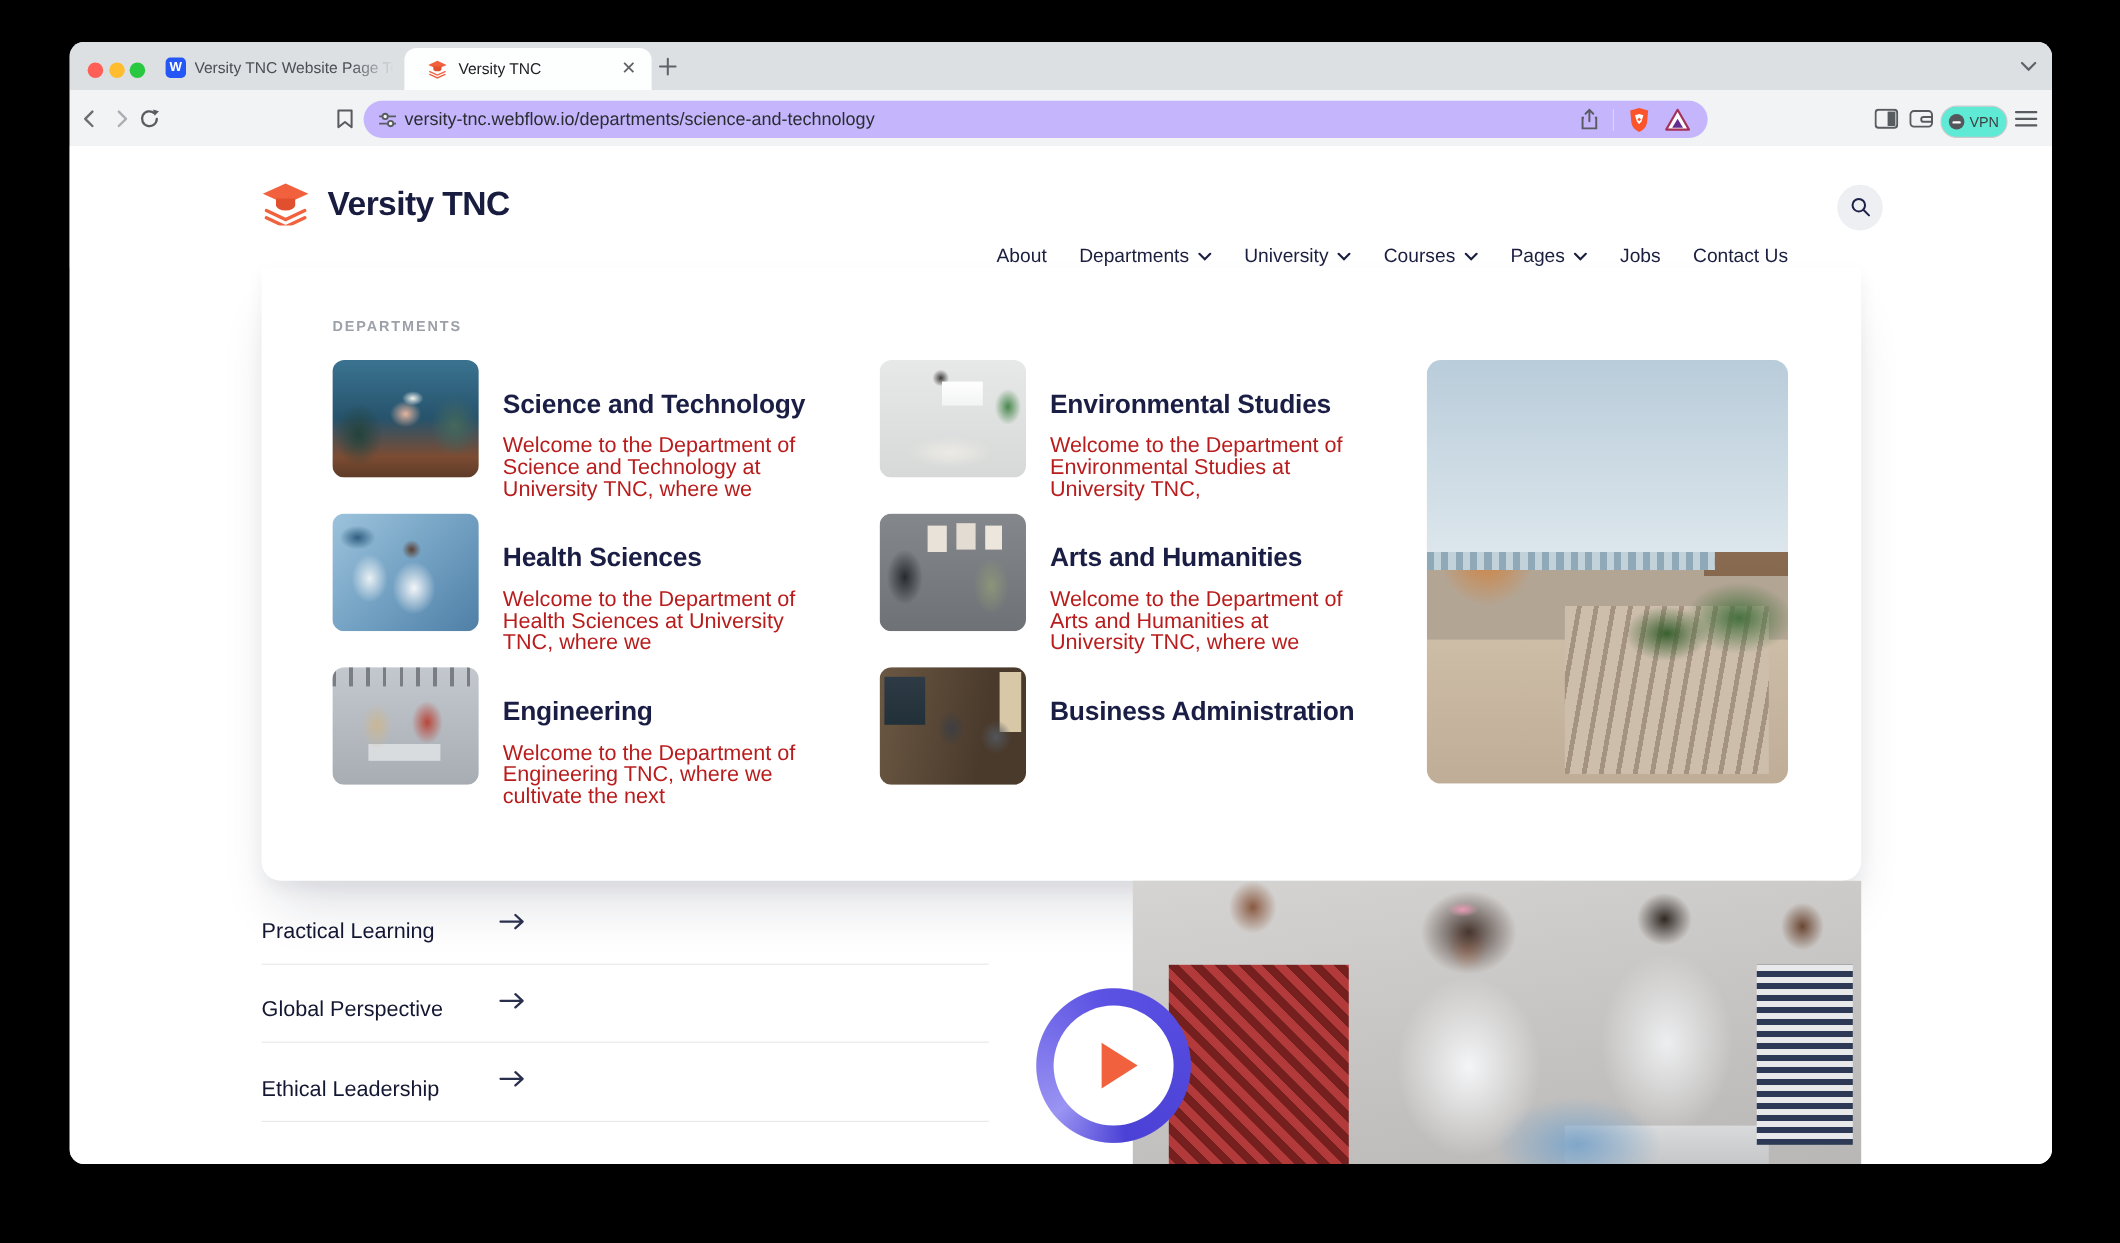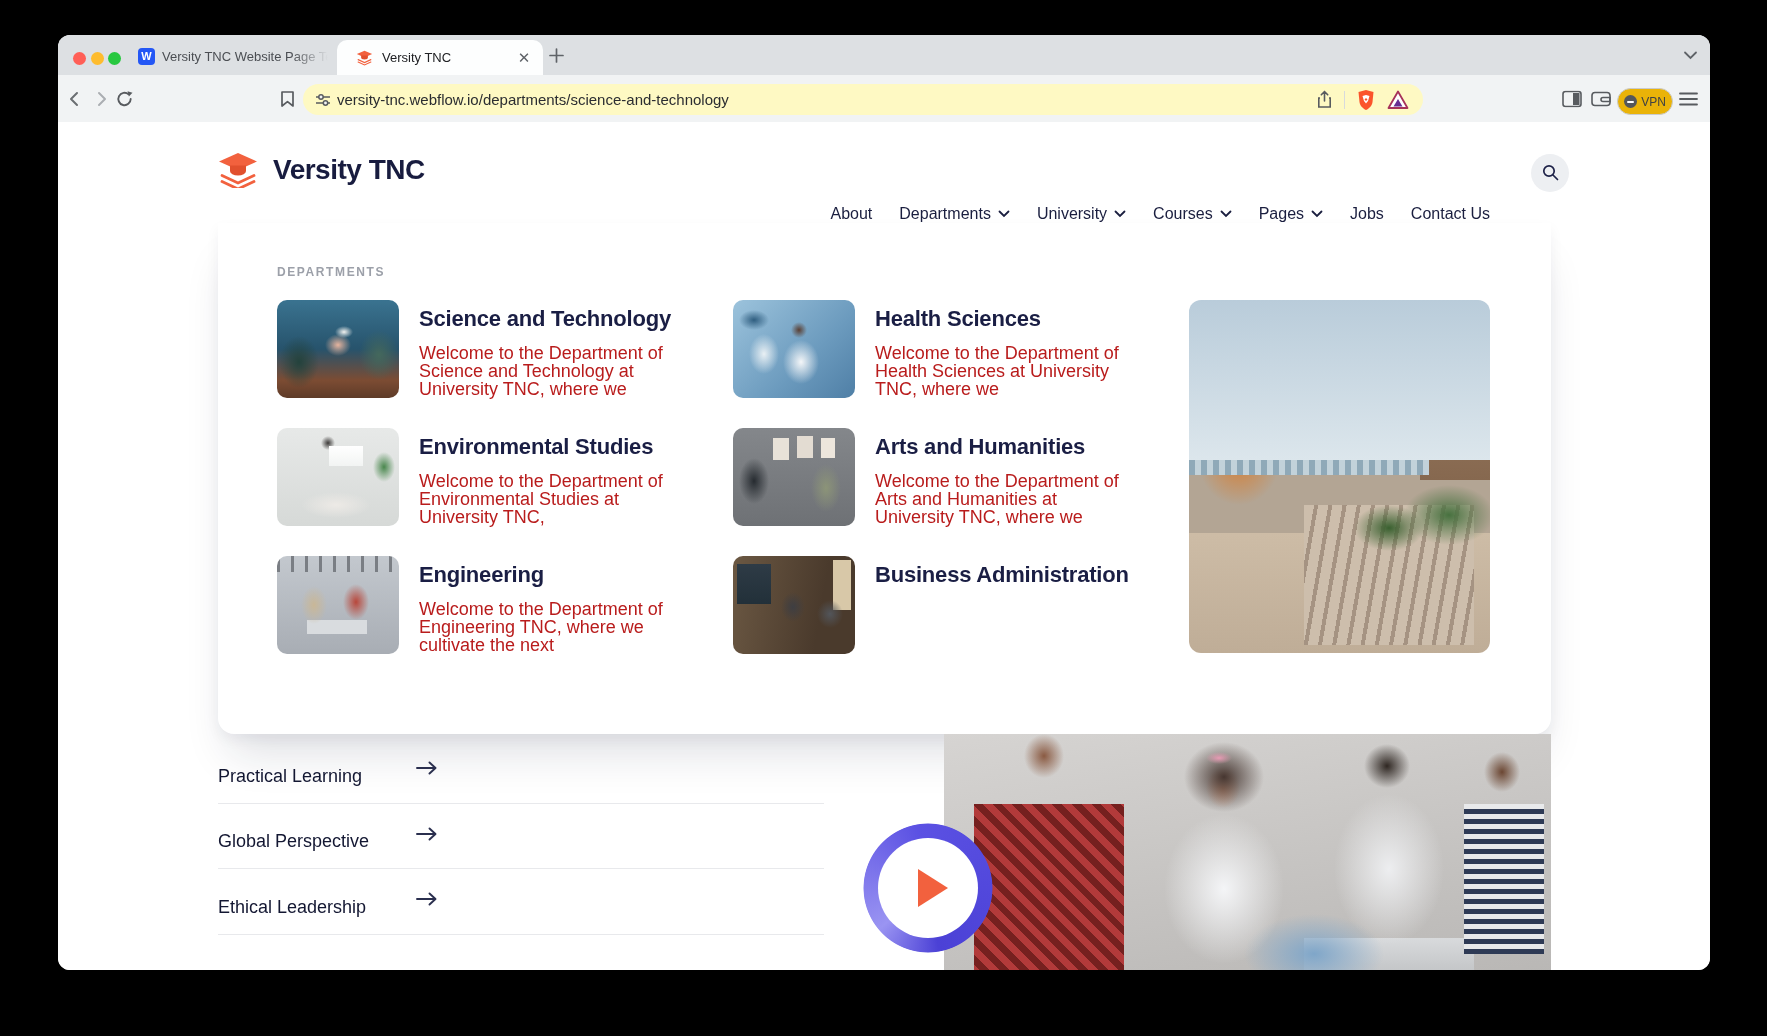--- a/index.html
+++ b/index.html
@@ -26,27 +26,27 @@
   .atab .fav { width:17px; height:17px; margin-left:9px; flex:0 0 auto; }
   .atab .lbl { margin-left:9px; font-size:13px; color:#202124; white-space:nowrap; flex:1; }
   .atab .close { width:18px; height:18px; border-radius:4px; color:#5F6368; font-size:15px; line-height:18px;
                  text-align:center; cursor:default; }
   .newtab { position:absolute; left:490px; top:12px; width:17px; height:17px; color:#5F6368; }
   .tabchev { position:absolute; right:12px; top:15px; color:#5F6368; }
 
   
   .toolbar { position:absolute; left:0; top:40px; width:100%; height:47px; background:#F1F3F4; }
   .tico { position:absolute; top:50%; transform:translateY(-50%); }
-  .urlbar { position:absolute; left:245px; top:9px; width:1120px; height:31px; background:#fef9c3;
+  .urlbar { position:absolute; left:245px; top:9px; width:1120px; height:31px; background:#c4b5fd;
             border-radius:16px; display:flex; align-items:center; }
   .url { position:absolute; left:34px; top:0; height:31px; line-height:31px; font-size:15px; color:#2B2D31; }
   .pill-right { position:absolute; right:14px; top:0; height:31px; display:flex; align-items:center; gap:11px; }
   .vdiv { width:1px; height:18px; background:#D8DADD; }
   .vpn { position:absolute; left:1559px; top:13px; width:56px; height:27px; border:1px solid #C9CBCF;
-         border-radius:14px; background:#eab308; display:flex; align-items:center; justify-content:center; gap:4px; }
+         border-radius:14px; background:#5eead4; display:flex; align-items:center; justify-content:center; gap:4px; }
   .vpn .dot { width:13px; height:13px; border-radius:50%; background:#54575B; position:relative; }
   .vpn .dot::after { content:""; position:absolute; left:3px; top:5.5px; width:7px; height:2px; background:#fff; border-radius:1px; }
   .vpn .txt { font-size:12px; color:#3E4144; }
 
   
   .page { position:absolute; left:0; top:87px; width:1652px; height:848px; background:#fff; }
 
   .sitehead { position:absolute; left:0; top:0; width:100%; height:101px; background:#fff; }
   .logo { position:absolute; left:160px; top:30px; display:flex; align-items:center; gap:15px; }
   .wordmark { font-size:28px; font-weight:800; color:#181C3F; letter-spacing:-0.5px; }
@@ -59,21 +59,21 @@
   
   .panel { position:absolute; left:160px; top:101px; width:1333px; height:511px; background:#fff;
            border-radius:0 0 16px 16px; box-shadow:0 30px 45px -12px rgba(20,25,60,.14), 0 6px 14px rgba(20,25,60,.05); }
   .ddlabel { position:absolute; left:59px; top:42px; font-size:12px; font-weight:600; letter-spacing:1.6px; color:#9CA0A9; }
   .ddgrid { position:absolute; left:59px; top:77px; display:grid; grid-template-columns:456px 456px;
             grid-auto-rows:98px; row-gap:30px; }
   .dditem { display:flex; cursor:default; }
   .thumb { width:122px; height:98px; border-radius:10px; flex:0 0 auto;
            background-repeat:no-repeat; }
   .ddtext { margin-left:20px; }
-  .ddtitle { margin-top:6px; font-size:22px; font-weight:700; color:#1A1E44; letter-spacing:-0.2px; }
+  .ddtitle { margin-top:24px; font-size:22px; font-weight:700; color:#1A1E44; letter-spacing:-0.2px; }
   .dddesc { margin-top:12px; font-size:18px; line-height:18px; color:#b91c1c; }
   .c1 .dddesc { width:262px; } .c2 .dddesc { width:248px; }
   .campus { position:absolute; left:971px; top:77px; width:301px; height:353px; border-radius:12px;
             background-repeat:no-repeat; }
 
   
   .features { position:absolute; left:160px; top:616px; width:606px; }
   .frow { position:relative; height:65.5px; border-bottom:1px solid #E8E9EC; display:flex; align-items:center;
           padding-top:12px; }
   .frow .flabel { font-size:18px; font-weight:500; color:#131732; }
@@ -330,33 +330,33 @@
         <div class="ddgrid">
 
           <div class="dditem c1">
             <div class="thumb t-sci"></div>
             <div class="ddtext">
               <div class="ddtitle">Science and Technology</div>
               <div class="dddesc">Welcome to the Department of Science and Technology at University TNC, where we</div>
             </div>
           </div>
 
+          <div class="dditem c2">
+            <div class="thumb t-env"></div>
+            <div class="ddtext">
+              <div class="ddtitle">Environmental Studies</div>
+              <div class="dddesc">Welcome to the Department of Environmental Studies at University TNC,</div>
+            </div>
+          </div>
+
           <div class="dditem c1">
             <div class="thumb t-health"></div>
             <div class="ddtext">
               <div class="ddtitle">Health Sciences</div>
               <div class="dddesc">Welcome to the Department of Health Sciences at University TNC, where we</div>
-            </div>
-          </div>
-
-          <div class="dditem c2">
-            <div class="thumb t-env"></div>
-            <div class="ddtext">
-              <div class="ddtitle">Environmental Studies</div>
-              <div class="dddesc">Welcome to the Department of Environmental Studies at University TNC,</div>
             </div>
           </div>
 
           <div class="dditem c2">
             <div class="thumb t-arts"></div>
             <div class="ddtext">
               <div class="ddtitle">Arts and Humanities</div>
               <div class="dddesc">Welcome to the Department of Arts and Humanities at University TNC, where we</div>
             </div>
           </div>

